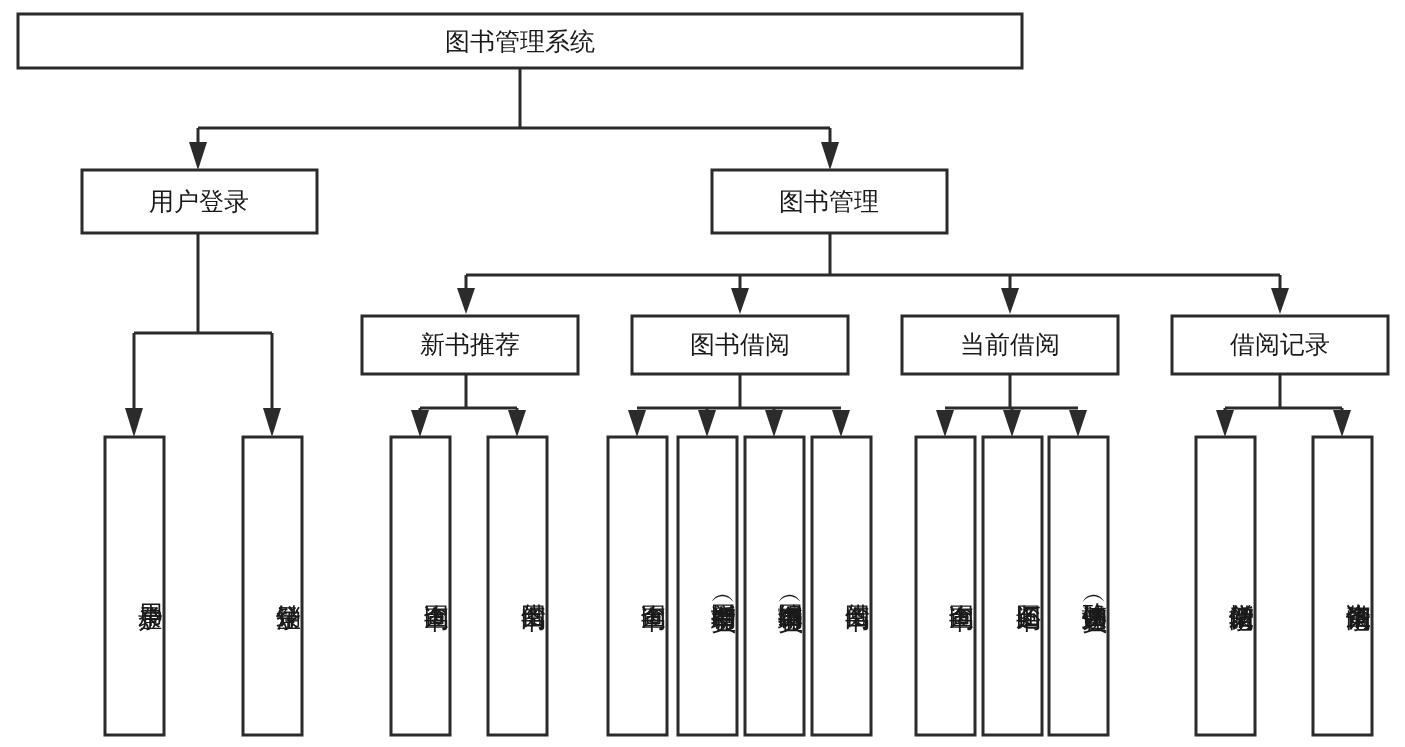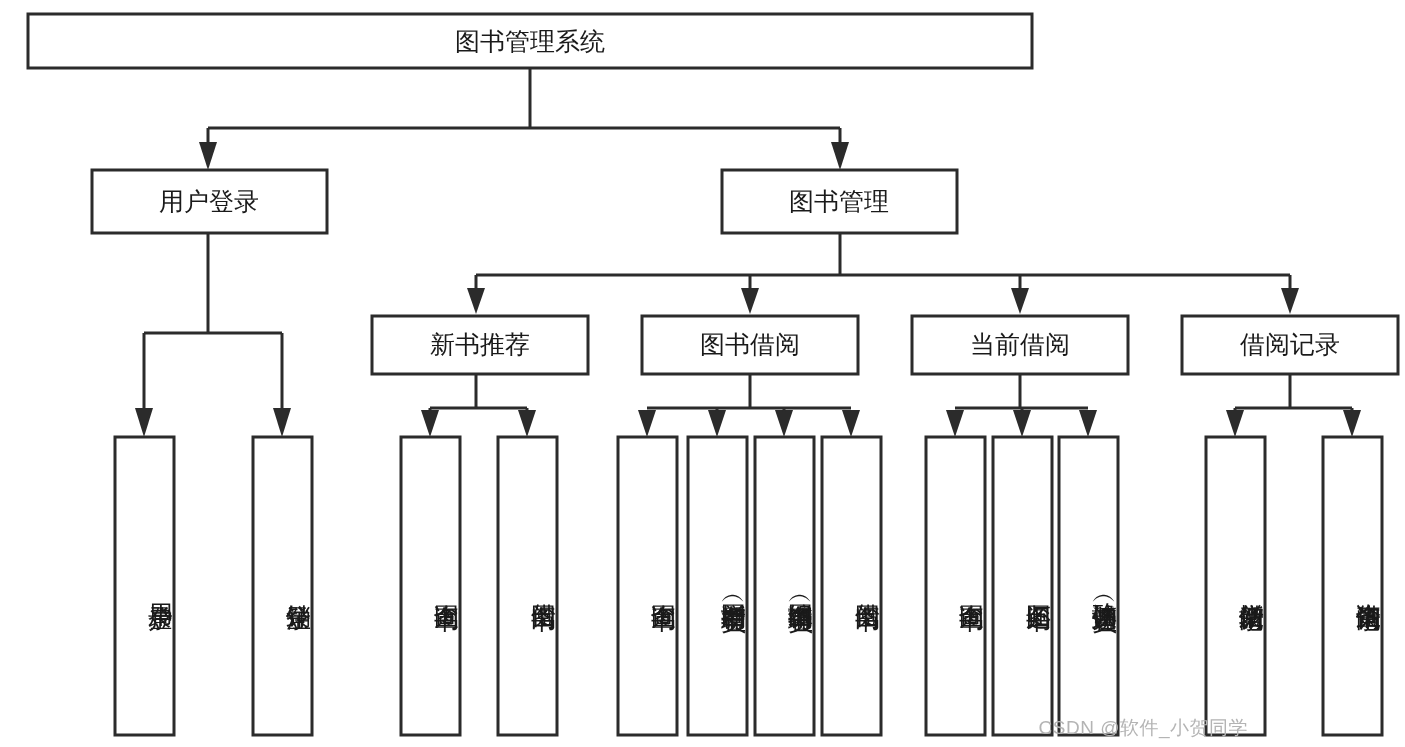--- a/index.html
+++ b/index.html
@@ -11,21 +11,20 @@
     width: 1405px;
     height: 747px;
     font-family: "Liberation Sans", "DejaVu Sans", sans-serif;
     overflow: hidden;
     position: relative;
   }
   #diagram-root {
     position: relative;
     width: 1246px;
     height: 747px;
-    margin-left: 10px;
   }
   svg.flow {
     position: absolute;
     left: 0;
     top: 0;
     width: 1405px;
     height: 747px;
     display: block;
   }
   .node-rect {
@@ -204,14 +203,13 @@
   <div class="vert-label" style="left:745px; top:443px; width:59px; height:288px;">编辑图书（管理员）</div>
   <div class="vert-label" style="left:812px; top:447px; width:59px; height:278px;">借阅图书</div>
 
   <div class="vert-label" style="left:916px; top:447px; width:59px; height:278px;">查询图书</div>
   <div class="vert-label" style="left:983px; top:447px; width:59px; height:278px;">归还图书</div>
   <div class="vert-label" style="left:1049px; top:443px; width:59px; height:288px;">确认归还（管理员）</div>
 
   <div class="vert-label" style="left:1196px; top:447px; width:59px; height:278px;">新增借阅记录</div>
   <div class="vert-label" style="left:1313px; top:447px; width:59px; height:278px;">查询借阅记录</div>
 
-  <div class="watermark">CSDN @软件_小贺同学</div>
 </div>
 
 </body></html>

